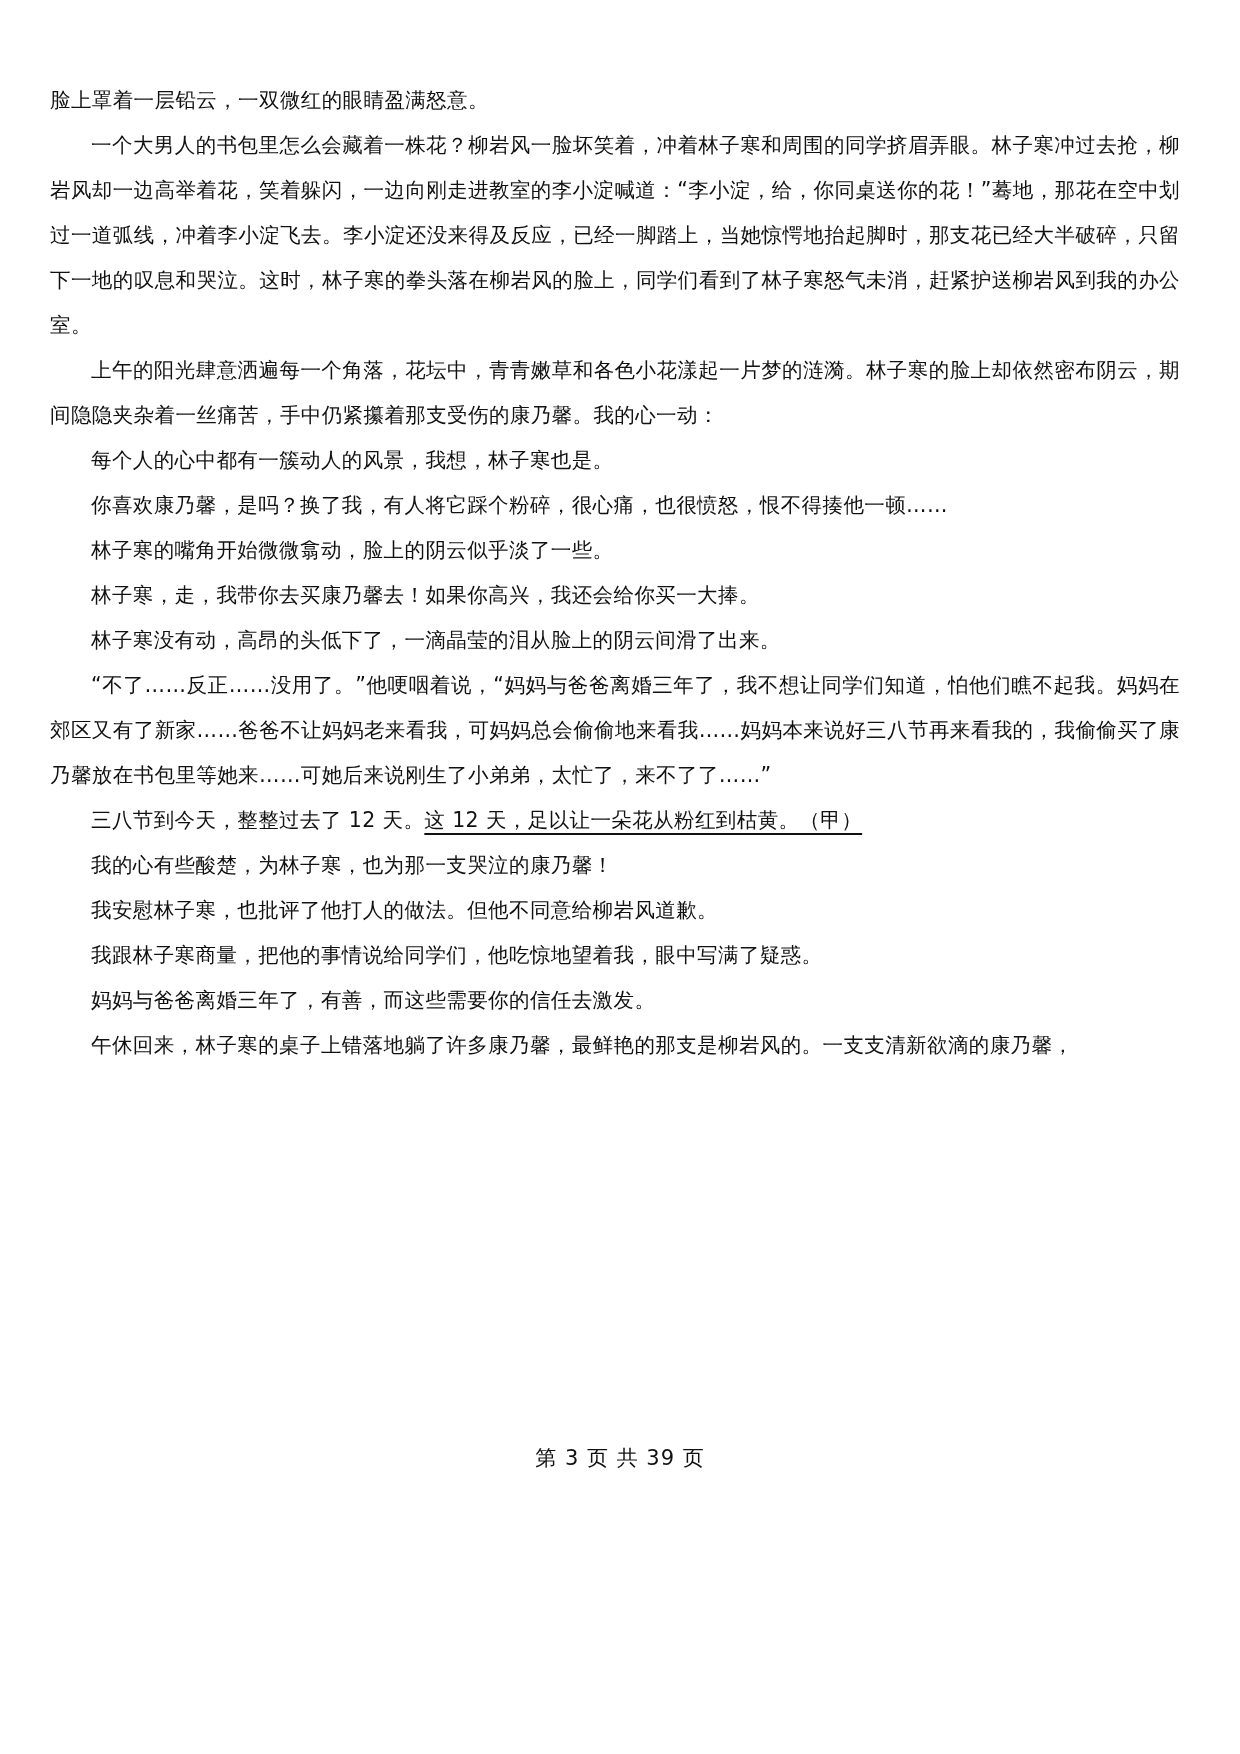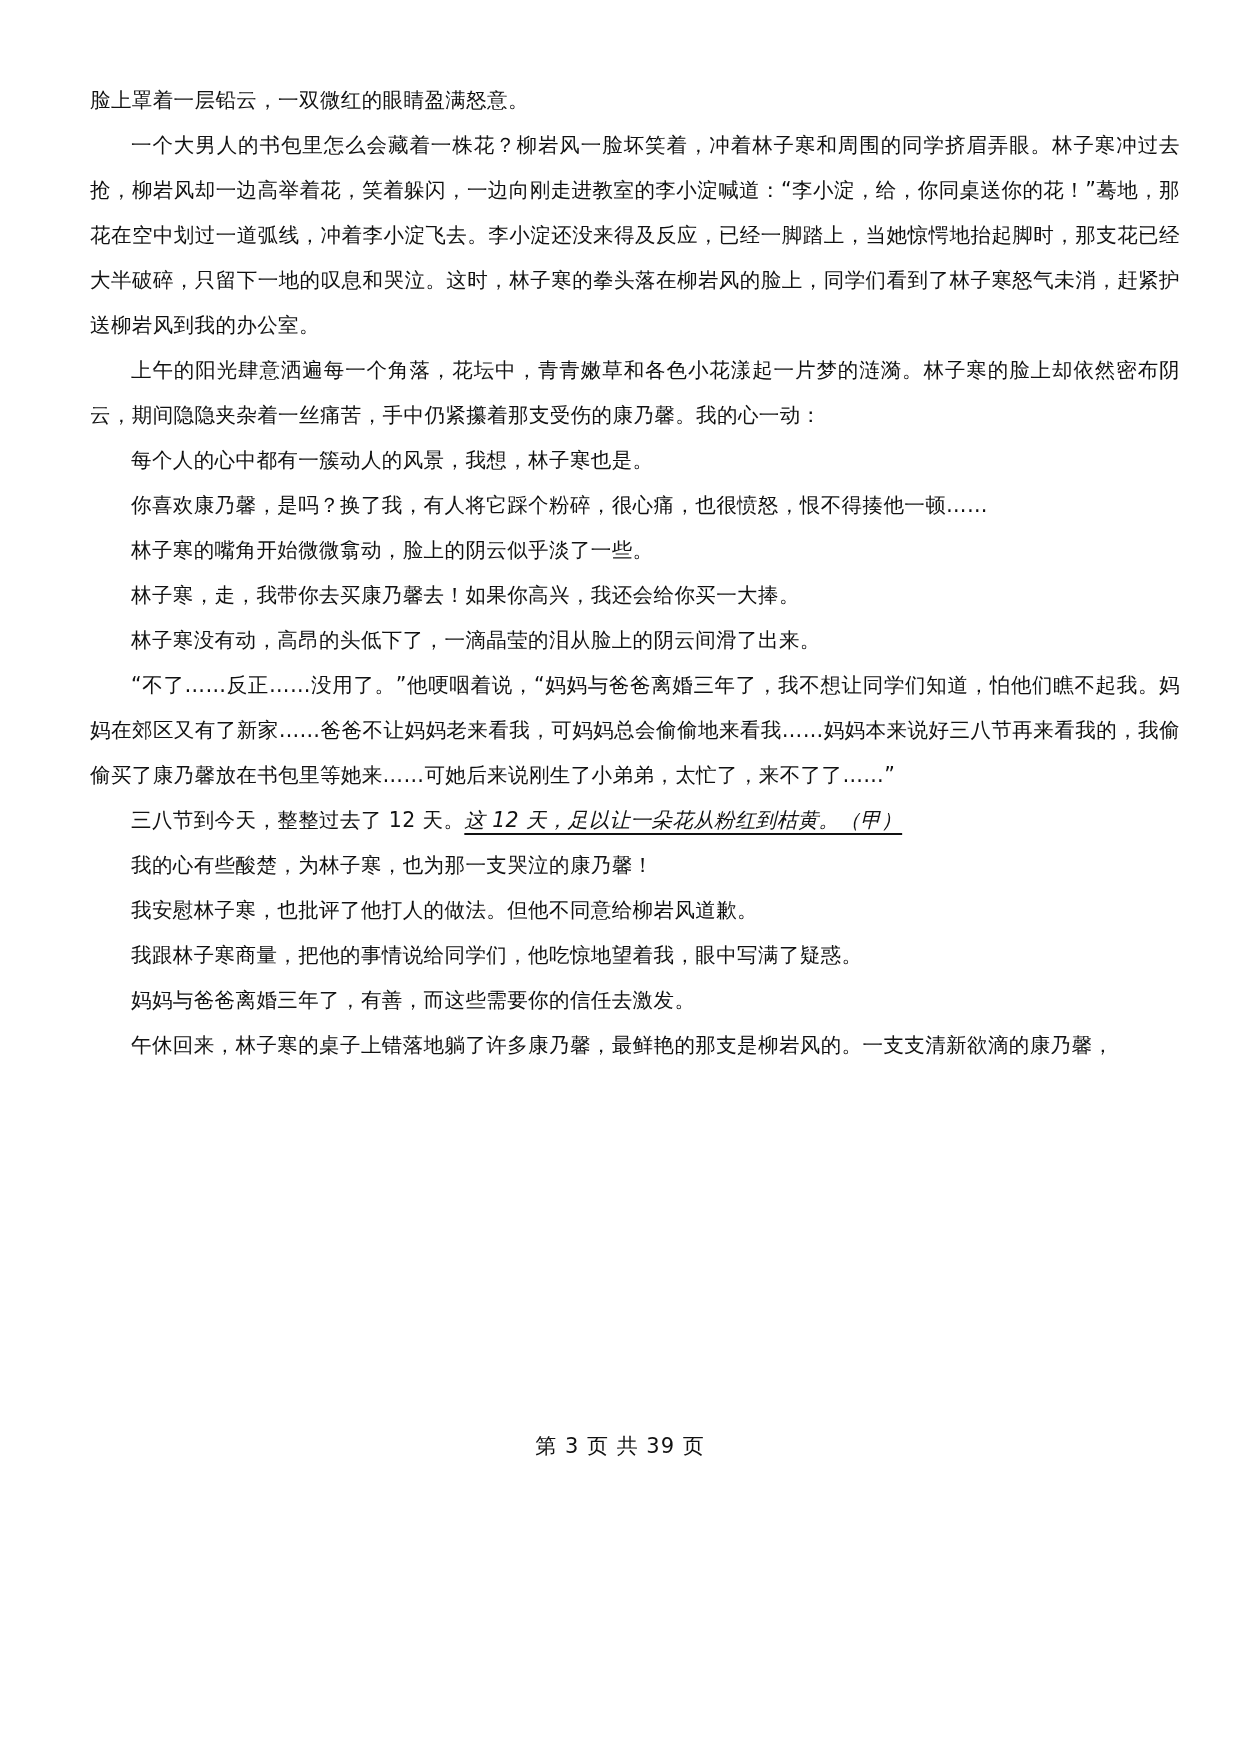--- a/index.html
+++ b/index.html
@@ -12,21 +12,21 @@
     height: 1754px;
     font-family: "DejaVu Sans", "Liberation Sans", sans-serif;
     color: #000000;
     position: relative;
     overflow: hidden;
   }
   .page {
     width: 1240px;
     height: 1556px;
     box-sizing: border-box;
-    padding: 78px 60px 0 90px;
+    padding: 78px 60px 0 50px;
     position: relative;
   }
   .doc-body {
     font-size: 20.5px;
     line-height: 45px;
     text-align: justify;
     text-justify: inter-ideograph;
     letter-spacing: 0.4px;
     color: #111;
   }
@@ -35,27 +35,26 @@
     text-indent: 2em;
     text-align: justify;
   }
   p.para.noindent {
     text-indent: 0;
   }
   .underline {
     text-decoration: underline;
     text-underline-offset: 6px;
     text-decoration-thickness: 1.5px;
-    font-style: italic;
   }
   .footer {
     position: absolute;
     left: 0;
     right: 0;
-    bottom: 96px;
+    bottom: 84px;
     text-align: center;
     font-size: 21px;
     letter-spacing: 1px;
     color: #111;
   }
 </style>
 </head>
 <body>
 
 <div class="page">

